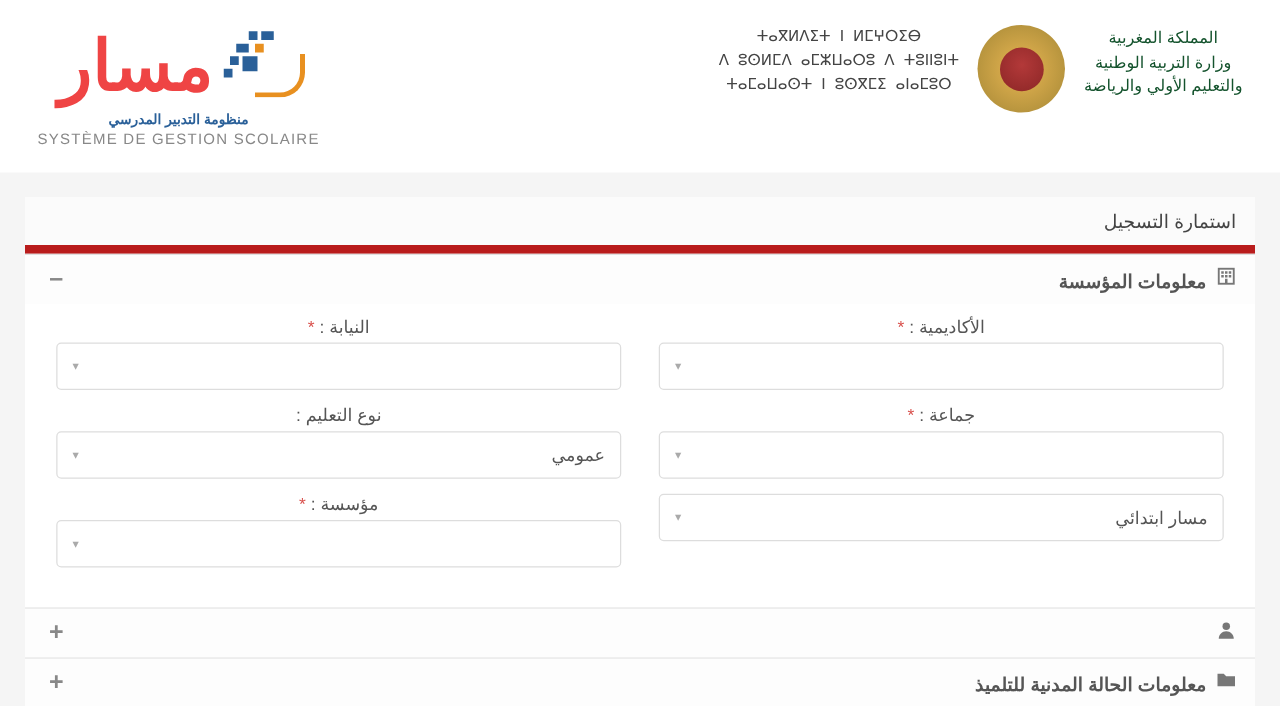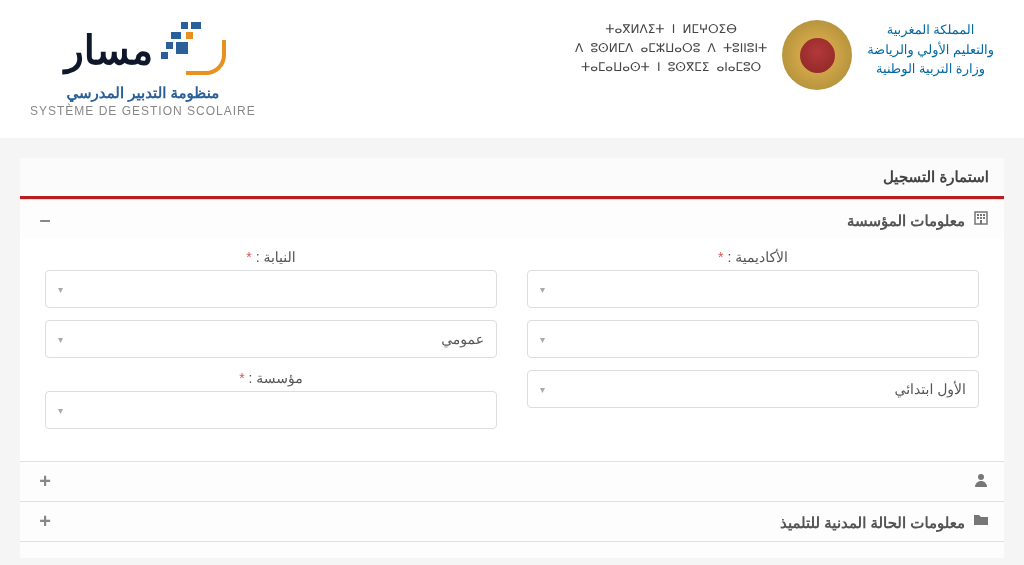--- a/index.html
+++ b/index.html
@@ -19,21 +19,21 @@
   align-items: flex-start;
 }
 .header-right {
   display: flex;
   gap: 15px;
   align-items: flex-start;
 }
 .ministry-text {
   text-align: center;
   font-size: 13px;
-  color: #0369a1;
+  color: #14532d;
   line-height: 1.5;
 }
 .ministry-seal {
   width: 70px;
   height: 70px;
   border-radius: 50%;
   background: radial-gradient(circle, #d4a84a 30%, #b8953e 70%);
   position: relative;
   display: flex;
   align-items: center;
@@ -62,23 +62,23 @@
   display: flex;
   align-items: center;
   gap: 8px;
 }
 .logo-shape {
   width: 60px;
   height: 60px;
   position: relative;
 }
 .logo-text {
-  font-size: 40px;
+  font-size: 56px;
   font-weight: bold;
-  color: #0f172a;
+  color: #ef4444;
   font-family: Arial;
 }
 .logo-pixels {
   position: absolute;
   top: 0;
   left: 0;
 }
 .logo-pixels span {
   position: absolute;
   background: #2a6099;
@@ -90,42 +90,42 @@
   border: 4px solid #e89020;
   border-top: none;
   border-left: none;
   width: 40px;
   height: 35px;
   border-radius: 0 0 20px 0;
   bottom: 5px;
   right: -5px;
 }
 .logo-sub-ar {
-  font-size: 15px;
+  font-size: 11px;
   color: #2a6099;
   margin-top: 4px;
   font-weight: bold;
 }
 .logo-sub-fr {
   font-size: 12px;
   color: #888;
   letter-spacing: 1px;
   margin-top: 2px;
 }
 .main-container {
   margin: 20px 20px 0 20px;
   background: #fff;
 }
 .form-title {
   background: #fbfbfb;
   padding: 10px 15px;
   font-size: 15px;
-  font-weight: bold;
+  font-weight: normal;
   color: #444;
-  border-bottom: 3px solid #b91c1c;
+  border-bottom: 7px solid #b91c1c;
 }
 .section {
   border-top: 1px solid #e0e0e0;
 }
 .section-header {
   display: flex;
   justify-content: space-between;
   align-items: center;
   padding: 8px 15px;
   cursor: pointer;
@@ -196,22 +196,22 @@
   text-align: center;
 }
 </style>
 </head>
 <body>
 
 <div class="header">
   <div class="header-right">
     <div class="ministry-text">
       <div>المملكة المغربية</div>
+      <div>وزارة التربية الوطنية</div>
       <div>والتعليم الأولي والرياضة</div>
-      <div>وزارة التربية الوطنية</div>
     </div>
     <div class="ministry-seal"></div>
     <div class="tamazight">
       <div>ⵜⴰⴳⵍⴷⵉⵜ ⵏ ⵍⵎⵖⵔⵉⴱ</div>
       <div>ⴷ ⵓⵙⵍⵎⴷ ⴰⵎⵣⵡⴰⵔⵓ ⴷ ⵜⵓⵏⵏⵓⵏⵜ</div>
       <div>ⵜⴰⵎⴰⵡⴰⵙⵜ ⵏ ⵓⵙⴳⵎⵉ ⴰⵏⴰⵎⵓⵔ</div>
     </div>
   </div>
   <div class="logo-block">
     <div class="logo-main">
@@ -268,36 +268,38 @@
         <div class="form-group">
           <label class="form-label"><span>النيابة :</span> <span class="required">*</span></label>
           <div class="form-select">
             <span class="select-value"></span>
             <span class="chevron">▾</span>
           </div>
         </div>
       </div>
       <div class="form-row">
         <div class="form-group">
+          <label class="form-label"><span>جماعة :</span> <span class="required">*</span></label>
           <div class="form-select">
             <span class="select-value"></span>
             <span class="chevron">▾</span>
           </div>
         </div>
         <div class="form-group">
+          <label class="form-label">نوع التعليم :</label>
           <div class="form-select">
             <span class="select-value">عمومي</span>
             <span class="chevron">▾</span>
           </div>
         </div>
       </div>
       <div class="form-row">
         <div class="form-group">
           <div class="form-select">
-            <span class="select-value">الأول ابتدائي</span>
+            <span class="select-value">مسار ابتدائي</span>
             <span class="chevron">▾</span>
           </div>
         </div>
         <div class="form-group">
           <label class="form-label"><span>مؤسسة :</span> <span class="required">*</span></label>
           <div class="form-select">
             <span class="select-value"></span>
             <span class="chevron">▾</span>
           </div>
         </div>

